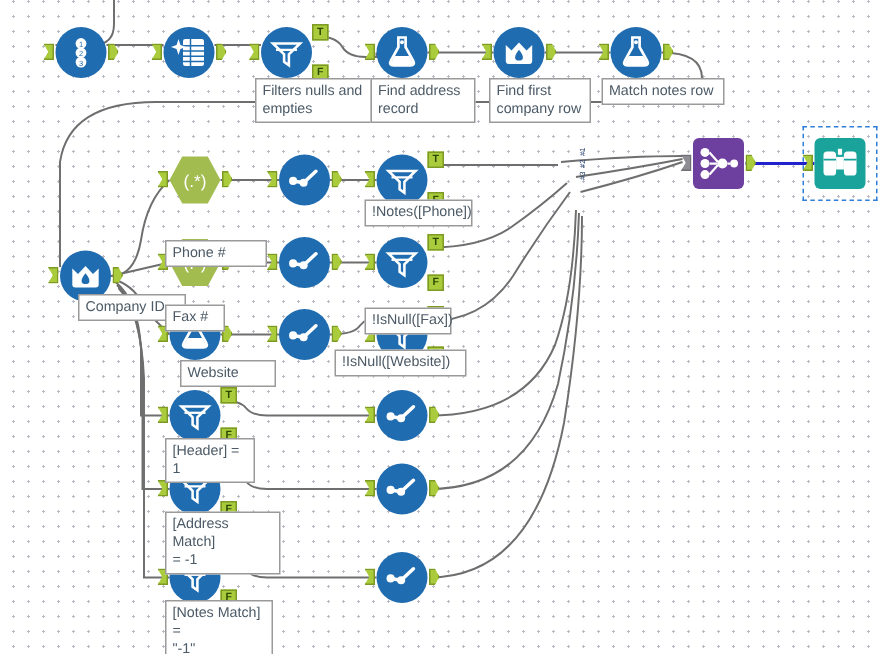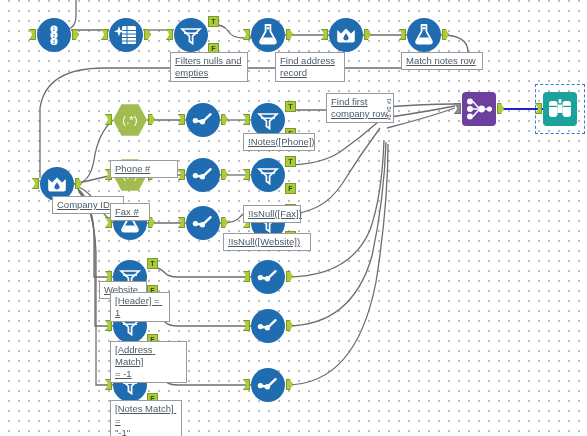--- a/index.html
+++ b/index.html
@@ -46,21 +46,20 @@
     font-size:7px;line-height:9px;text-align:center;font-weight:bold;
     font-family:"Liberation Sans", sans-serif;
   }
   .tf.t{top:-2px;}
   .tf.f{bottom:-2px;}
   .label{
     position:absolute;background:#ffffff;border:1px solid #9a9a9a;
     color:#4b5a66;font-size:9.5px;line-height:12px;
     padding:2px 4px;box-sizing:border-box;white-space:pre-wrap;
     font-family:"Liberation Sans", sans-serif;
-    text-decoration:underline;
   }
   .sel{
     position:absolute;border:1px dashed #2f7fd8;box-sizing:border-box;
   }
   .connlabel{
     position:absolute;color:#1b3b6b;font-size:5px;line-height:6px;
     transform:rotate(-90deg);transform-origin:left top;white-space:nowrap;
     font-family:"Liberation Sans", sans-serif;
   }
 </style>
@@ -402,31 +401,31 @@
             </g>
         <rect x="11.6" y="1.2" width="2.8" height="4" fill="#ffffff"></rect>
       </svg>
         </div>
         <span class="anc in"></span>
       </div>
     </div>
   <div id="labels">
       <div class="label" style="left: 170px; top: 52px; width: 78px;">Filters nulls and
 empties</div>
-      <div class="label" style="left: 247px; top: 52px; width: 70px; margin-left: 28px;">Find address
+      <div class="label" style="left: 247px; top: 52px; width: 70px;">Find address
 record</div>
-      <div class="label" style="left: 326px; top: 52px; width: 68px; margin-top: 41px;">Find first
+      <div class="label" style="left: 326px; top: 52px; width: 68px;">Find first
 company row</div>
       <div class="label" style="left: 401px; top: 52px; width: 82px;">Match notes row</div>
       <div class="label" style="left: 52px; top: 196px; width: 72px;">Company ID</div>
       <div class="label" style="left: 110px; top: 160px; width: 68px;">Phone #</div>
       <div class="label" style="left: 243px; top: 133px; width: 72px;">!Notes([Phone])</div>
       <div class="label" style="left: 110px; top: 203px; width: 40px;">Fax #</div>
       <div class="label" style="left: 243px; top: 189px; width: 58px; margin-top: 16px;">!IsNull([Fax])</div>
-      <div class="label" style="left: 99px; top: 240px; width: 48px; margin-top: 41px;">Website</div>
+      <div class="label" style="left: 120px; top: 240px; width: 64px;">Website</div>
       <div class="label" style="left: 223px; top: 233px; width: 88px;">!IsNull([Website])</div>
       <div class="label" style="left: 110px; top: 292px; width: 60px;">[Header] = 1</div>
       <div class="label" style="left: 110px; top: 341px; width: 77px;">[Address Match]
 = -1</div>
       <div class="label" style="left: 110px; top: 400px; width: 72px;">[Notes Match] =
 "-1"</div>
     </div>
   <div id="connlabels">
       <div class="connlabel" style="left: 386px; top: 104px;">#1</div>
       <div class="connlabel" style="left: 386px; top: 112px;">#2</div>

